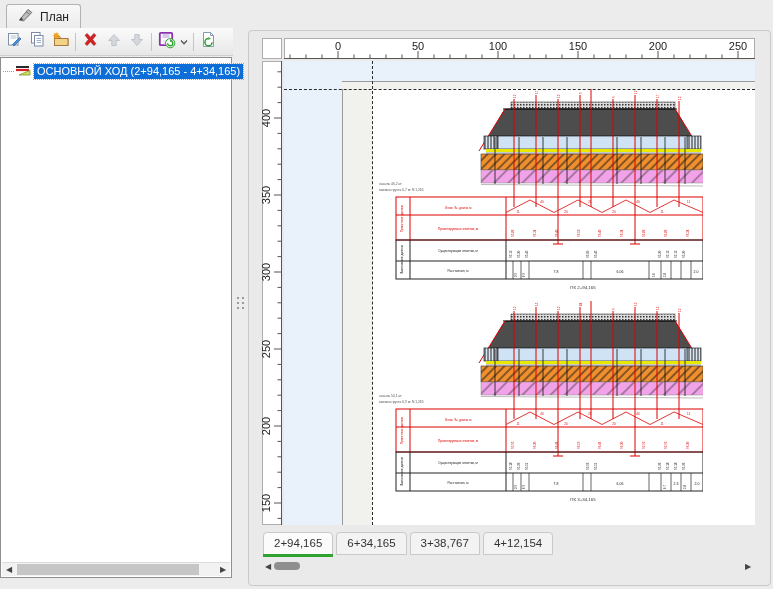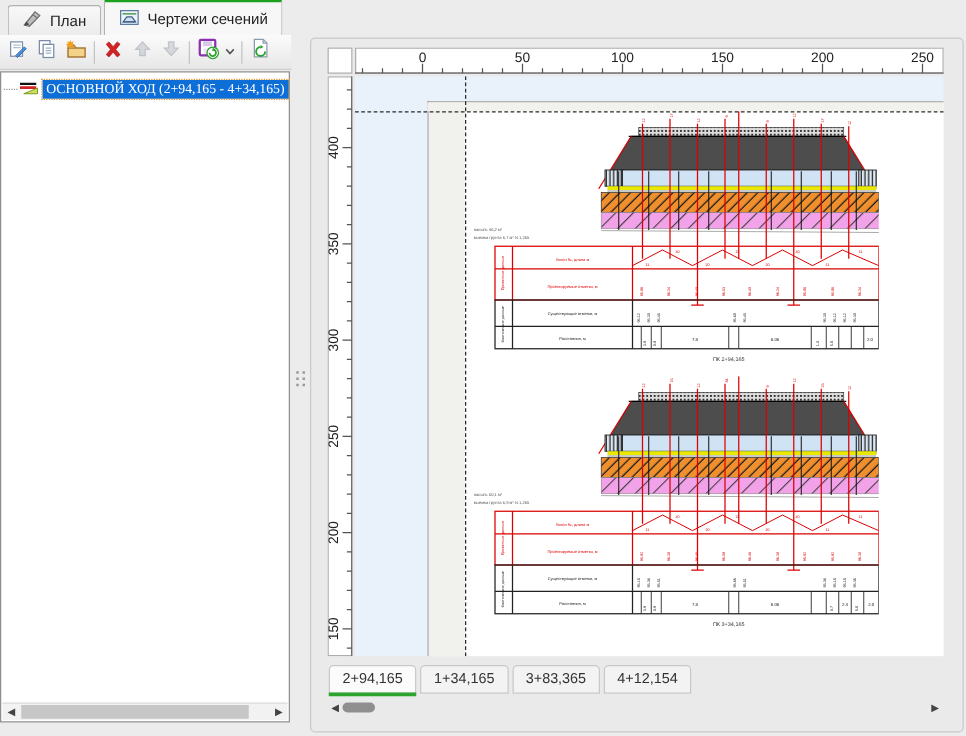--- a/index.html
+++ b/index.html
@@ -12,21 +12,21 @@
   
   .toolbar{position:absolute;left:0;top:28px;width:233px;height:28px;background:linear-gradient(#fbfbfb,#e7e7e7);border-bottom:1px solid #cfcfcf;display:flex;align-items:center;padding-left:3px;box-sizing:border-box;}
   .tbtn{width:23px;height:23px;display:flex;align-items:center;justify-content:center;border-radius:3px;}
   .tbtn.disabled{opacity:.55;}
   .tsep{width:1px;height:18px;background:#c4c4c4;margin:0 3px;}
   .tcaret{width:12px;height:23px;display:flex;align-items:center;justify-content:center;}
   
   .tree{position:absolute;left:0;top:57px;width:232px;height:521px;background:#fff;border:1px solid #8f8f8f;box-sizing:border-box;}
   .tree-item{position:absolute;left:2px;top:5px;height:17px;display:flex;align-items:center;font-size:11px;white-space:nowrap;}
   .tree-dots{width:11px;height:0;border-top:1px dotted #9a9a9a;margin-right:1px;}
-  .tree-label{background:#0e6ed8;color:#fff;padding:1px 3px 2px 3px;margin-left:3px;outline:1px dotted #e09a30;font-family:Liberation Serif, serif;}
+  .tree-label{background:#0e6ed8;color:#fff;padding:1px 3px 2px 3px;margin-left:3px;outline:1px dotted #e09a30;}
   .tree-hscroll{position:absolute;left:1px;right:1px;bottom:1px;height:13px;background:#f2f2f2;border-top:1px solid #dcdcdc;}
   .sarrow{position:absolute;top:0;width:14px;height:13px;display:flex;align-items:center;justify-content:center;font-size:8px;color:#444;}
   .tree-thumb{position:absolute;left:15px;top:1px;height:11px;width:182px;background:#c6c6c6;}
   
   .grip{position:absolute;left:237px;top:297px;width:8px;height:20px;display:grid;grid-template-columns:2px 2px;grid-auto-rows:2px;gap:3px;}
   .grip span{background:#9a9a9a;width:2px;height:2px;display:block;}
   
   .rpanel{position:absolute;left:248px;top:30px;width:523px;height:556px;background:#eaeaea;border:1px solid #c9c9c9;border-radius:4px;box-sizing:border-box;}
   .corner{position:absolute;left:13px;top:7px;width:20px;height:21px;background:#fff;border:1px solid #adadad;box-sizing:border-box;}
   .hruler{position:absolute;left:35px;top:7px;}
@@ -54,29 +54,20 @@
 <div class="app">
 
   <div class="tabbar">
       <div class="tab">
         <span><svg width="16" height="16" viewBox="0 0 16 16">
             <path d="M1.5 13 L10 2.5 L13.8 5.5 L5.5 14 Z" fill="#bdbdbd" stroke="#6e6e6e"></path>
             <path d="M1.5 13.5 L5.5 12.5 L3 10.2 Z" fill="#4a4a4a"></path>
             <line x1="8" y1="4.5" x2="11.5" y2="7.2" stroke="#6e6e6e"></line>
           </svg></span>
         <span>План</span>
-      </div>
-      <div class="tab active">
-        <span><svg width="17" height="16" viewBox="0 0 17 16">
-            <rect x="1.5" y="2.5" width="14" height="11" fill="#eef4fa" stroke="#5b7ba0"></rect>
-            <line x1="3" y1="5" x2="14" y2="5" stroke="#2e8b2e"></line>
-            <path d="M3.5 11.5 L6.5 7.5 L10.5 7.5 L13.5 11.5 Z" fill="#cfe0f0" stroke="#40608a"></path>
-            <line x1="3.5" y1="11.5" x2="13.5" y2="11.5" stroke="#40608a"></line>
-          </svg></span>
-        <span>Чертежи сечений</span>
       </div>
     </div>
 
   <div class="toolbar">
       <div class="tbtn">
         <span><svg width="17" height="17" viewBox="0 0 17 17">
             <rect x="2.5" y="2.5" width="9.5" height="11.5" fill="#fff" stroke="#8090a8"></rect>
             <line x1="4.5" y1="5" x2="10.5" y2="5" stroke="#b0c0d0"></line>
             <line x1="4.5" y1="7" x2="10.5" y2="7" stroke="#b0c0d0"></line>
             <path d="M6.5 13.5 L13.5 6.5 L15 8 L8 15 Z" fill="#4a90d9" stroke="#2a60a9" stroke-width=".7"></path>
@@ -511,22 +502,22 @@
             <text x="293" y="188" font-size="3" fill="#222" text-anchor="start" transform="rotate(-90 293 188)">0.7</text>
             <text x="313" y="188" font-size="3" fill="#222" text-anchor="start" transform="rotate(-90 313 188)">5.8</text>
             <text x="6" y="96" font-size="3.3" fill="#555" text-anchor="start">насыпь  50,1 м²</text>
             <text x="6" y="102" font-size="3.3" fill="#555" text-anchor="start">выемка грунта  6,9 м²   N 1,265</text>
             <text x="210" y="200" font-size="4.4" fill="#333" text-anchor="middle">ПК 3+34,165</text>
           </svg></div>
       </div>
 
     <div class="btabs" id="btabs">
         <div class="btab active">2+94,165</div>
-        <div class="btab">1+34,165</div>
-        <div class="btab">3+83,365</div>
+        <div class="btab">6+34,165</div>
+        <div class="btab">3+38,767</div>
         <div class="btab">4+12,154</div>
       </div>
 
     <div class="chscroll">
       <span class="sarrow" style="left:0">◀</span>
       <span class="cthumb"></span>
       <span class="sarrow" style="right:0">▶</span>
     </div>
   </div>
 

